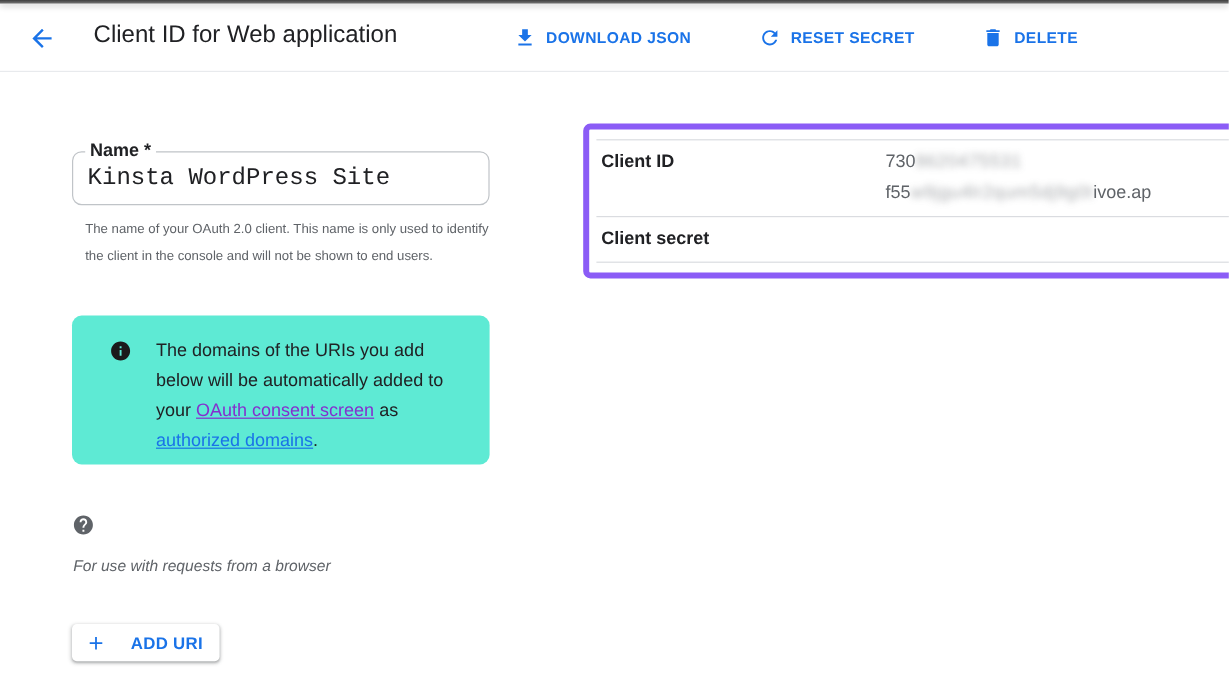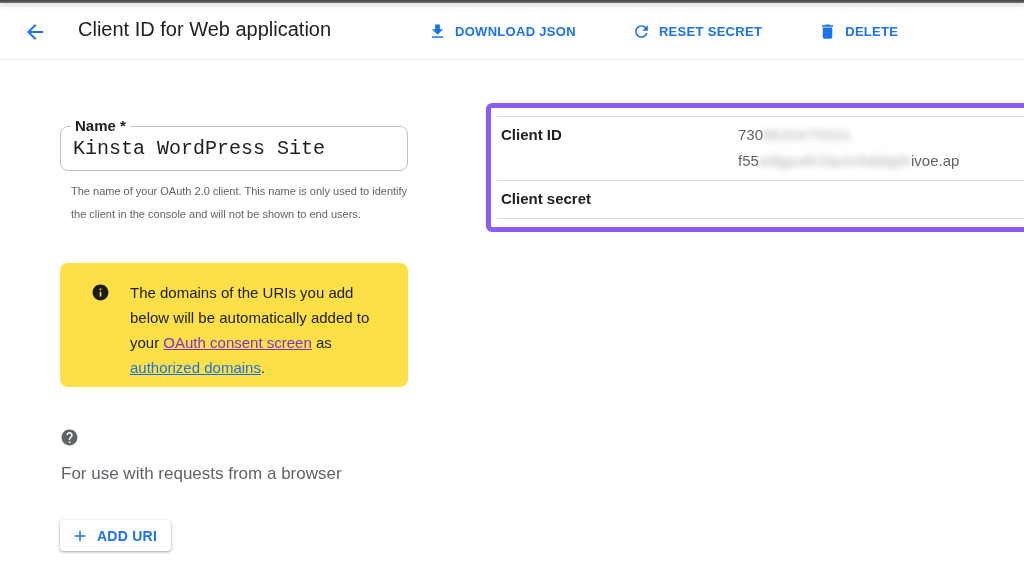--- a/index.html
+++ b/index.html
@@ -56,43 +56,43 @@
     padding:0 0 0 12px;
   }
   .helper{
     position:absolute; left:61px; top:120px; width:340px;
     font-size:11px; line-height:23px; color:#5f6368;margin-left:10px;
   }
 
   
   .info-box{
     position:absolute; left:60px; top:203px; width:348px; height:124px;
-    background:#fde047; border-radius:8px;
+    background:#5eead4; border-radius:8px;
   }
   .info-icon-wrap{ position:absolute; left:31px; top:20px; }
   .info-text{
     position:absolute; left:70px; top:17px; width:264px;
     font-size:15px; line-height:25px; color:#202124;
   }
   .link-purple{ color:#8430ce; text-decoration:underline; cursor:pointer; }
   .link-blue{ color:#1a73e8; text-decoration:underline; cursor:pointer; }
 
   
   .section-head{
     position:absolute; left:60px; top:368px;
     display:flex; align-items:center; gap:14px;
   }
   .section-head h2{ font-size:16.5px; font-weight:bold; color:#202124; white-space:nowrap; }
   .subtext{
     position:absolute; left:61px; top:404px;
-    font-size:17px; color:#5f6368; white-space:nowrap;
+    font-size:13px; color:#5f6368; white-space:nowrap;font-style:italic;
   }
   .add-uri{
     position:absolute; left:60px; top:460px; height:31px;
-    display:flex; align-items:center; gap:8px; padding:0 14px 0 11px;
+    display:flex; align-items:center; gap:20px; padding:0 14px 0 11px;
     background:#fff; border:none; border-radius:4px; cursor:pointer;
     box-shadow:0 1px 2px rgba(60,64,67,.3), 0 1px 3px 1px rgba(60,64,67,.15);
     color:#1a73e8; font-family:"Liberation Sans", sans-serif;
     font-size:14px; font-weight:bold; letter-spacing:.25px;
   }
 
   
   .annotation-box{
     position:absolute; left:486px; top:43px; width:598px;
     border:5px solid #8b5cf6; border-radius:6px; background:#fff;

